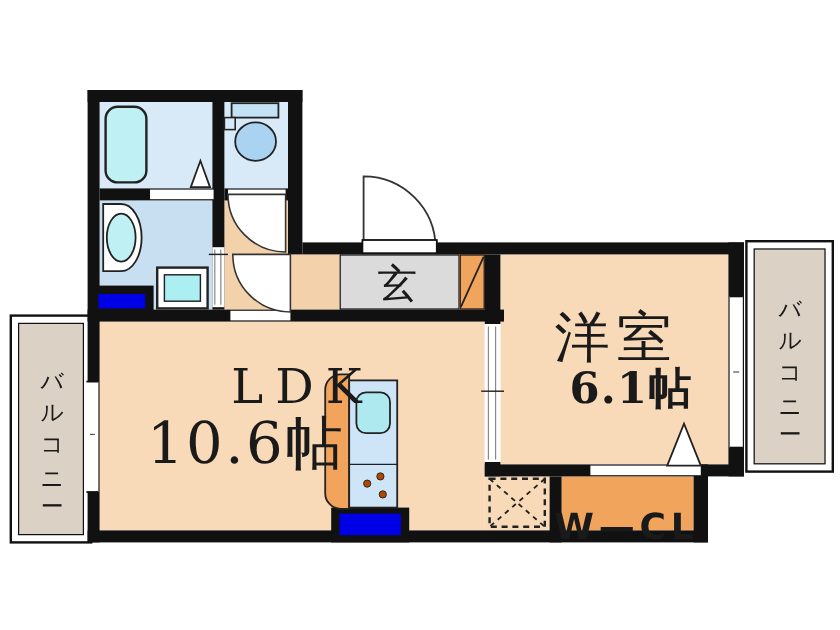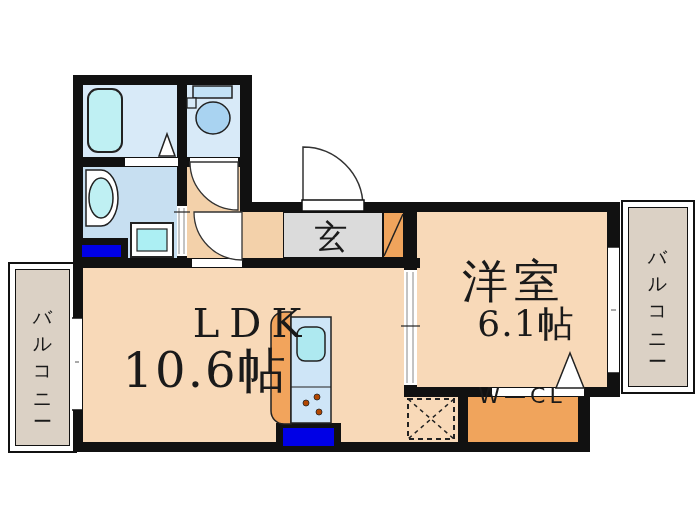--- a/index.html
+++ b/index.html
@@ -129,19 +129,19 @@
       <line x1="75" y1="362" x2="79" y2="362" stroke="#555"></line>
         <line x1="611" y1="310" x2="616" y2="310" stroke="#555"></line>
     </g>
     <line x1="401" y1="326" x2="420" y2="326" stroke="#222" stroke-width="1.2"></line>
     <line x1="174" y1="212" x2="190" y2="212" stroke="#222" stroke-width="1.2"></line>
   </svg>
 
   <div class="label" style="left:214px;top:323px;font-size:40px;letter-spacing:10px;margin-left:38px;">LDK</div>
   <div class="label" style="left:205px;top:370px;font-size:48px;letter-spacing:2px;">10.6帖</div>
   <div class="label" style="left:514px;top:281px;font-size:46px;letter-spacing:6px;">洋室</div>
-  <div class="label" style="left:526px;top:324px;font-size:36px;letter-spacing:1px;">6.1帖</div>
+  <div class="label" style="left:526px;top:324px;font-size:36px;letter-spacing:1px;font-weight:bold;">6.1帖</div>
   <div class="label" style="left:331px;top:236px;font-size:33px;">玄</div>
-  <div class="label gothic" style="left:522px;top:396px;font-size:22px;letter-spacing:4px;font-weight:400;">W—CL</div>
+  <div class="label gothic" style="left:522px;top:440px;font-size:30px;letter-spacing:4px;font-weight:700;">W—CL</div>
   <div class="label vert" style="left:43px;top:357px;font-size:19px;letter-spacing:7px;">バルコニー</div>
   <div class="label vert" style="left:658px;top:297px;font-size:19px;letter-spacing:7px;">バルコニー</div>
 
 </div>
 
 </body></html>

